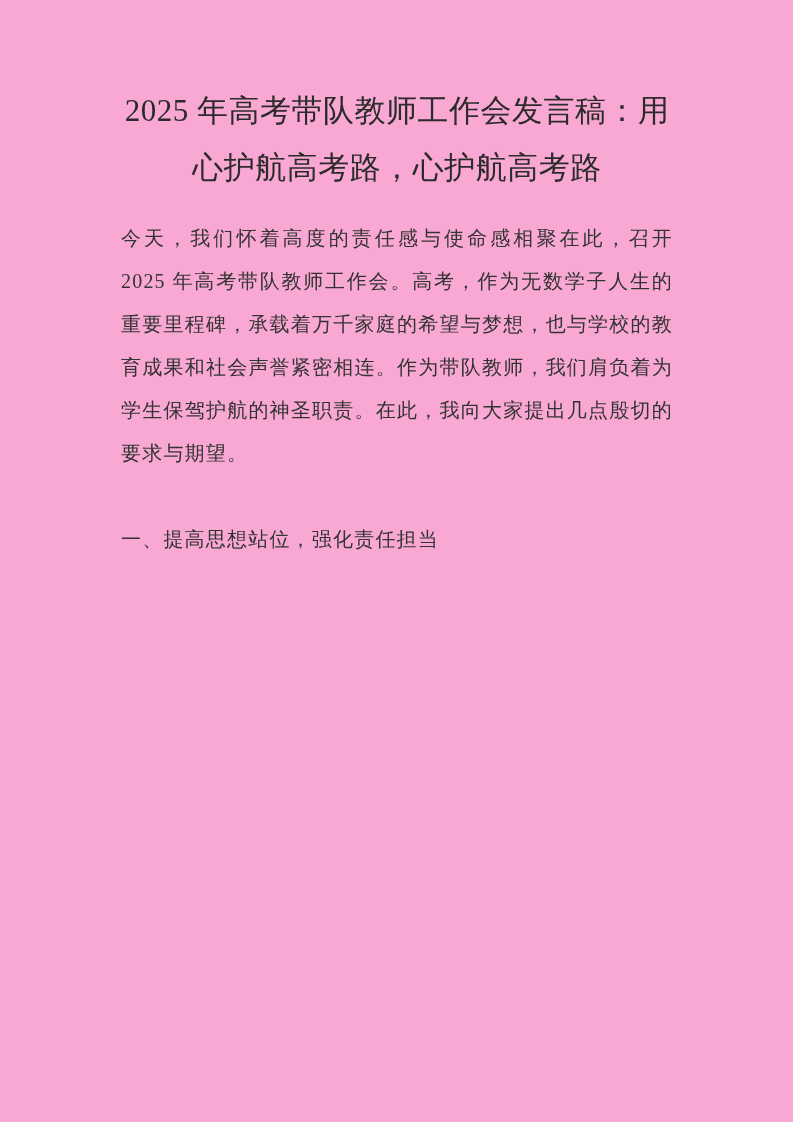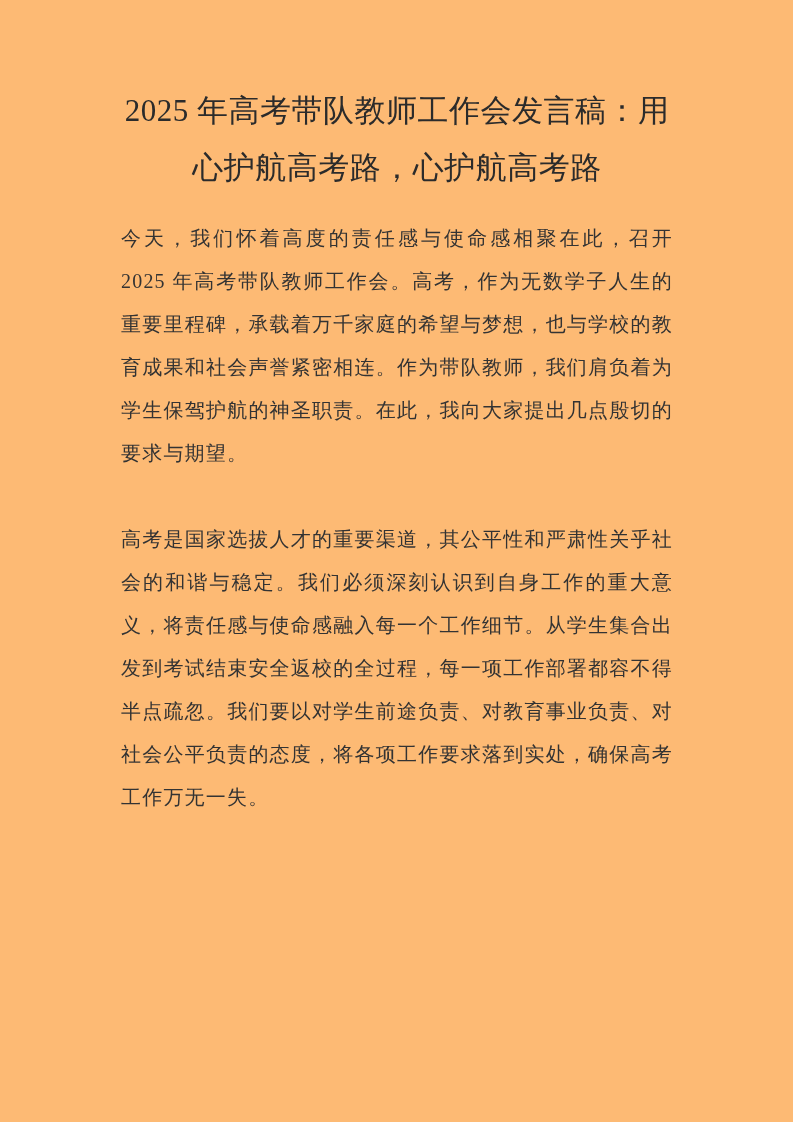--- a/index.html
+++ b/index.html
@@ -10,21 +10,21 @@
   body {
     width: 793px;
     height: 1122px;
     overflow: hidden;
   }
   .page {
     box-sizing: border-box;
     width: 793px;
     height: 1122px;
     padding: 82px 120px 30px 121px;
-    background: #fdba74;
+    background: #f9a8d4;
     font-family: "Liberation Serif", "DejaVu Serif", serif;
     color: #333333;
   }
   .doc-title {
     margin: 0 0 21px 0;
     font-size: 31px;
     font-weight: 400;
     line-height: 57px;
     letter-spacing: 0.5px;
     text-align: center;
@@ -56,16 +56,16 @@
 
   <h1 class="doc-title">
     <span class="title-line">2025 年高考带队教师工作会发言稿：用</span>
     <span class="title-line">心护航高考路，心护航高考路</span>
   </h1>
 
 
 
   <p class="block">今天，我们怀着高度的责任感与使命感相聚在此，召开 2025 年高考带队教师工作会。高考，作为无数学子人生的重要里程碑，承载着万千家庭的希望与梦想，也与学校的教育成果和社会声誉紧密相连。作为带队教师，我们肩负着为学生保驾护航的神圣职责。在此，我向大家提出几点殷切的要求与期望。</p>
 
+  <p class="block section-heading">一、提高思想站位，强化责任担当</p>
 
-  <p class="block last">高考是国家选拔人才的重要渠道，其公平性和严肃性关乎社会的和谐与稳定。我们必须深刻认识到自身工作的重大意义，将责任感与使命感融入每一个工作细节。从学生集合出发到考试结束安全返校的全过程，每一项工作部署都容不得半点疏忽。我们要以对学生前途负责、对教育事业负责、对社会公平负责的态度，将各项工作要求落到实处，确保高考工作万无一失。</p>
 
 </div>
 
 </body></html>

